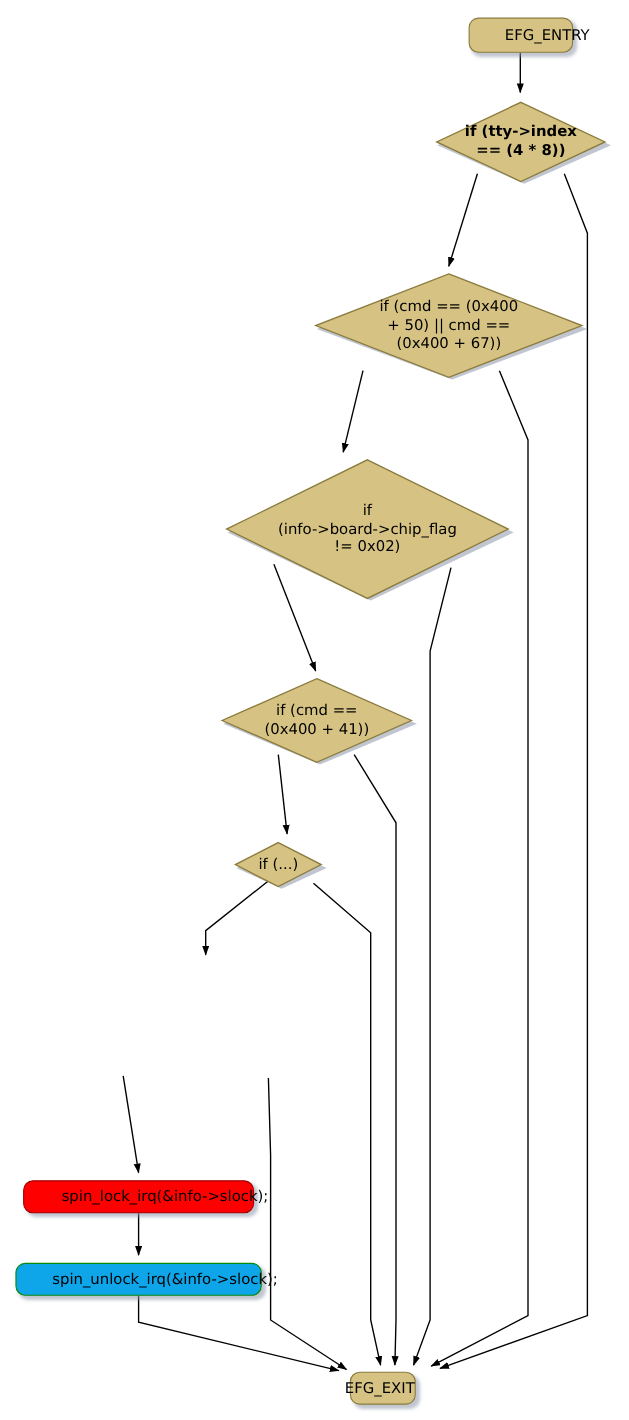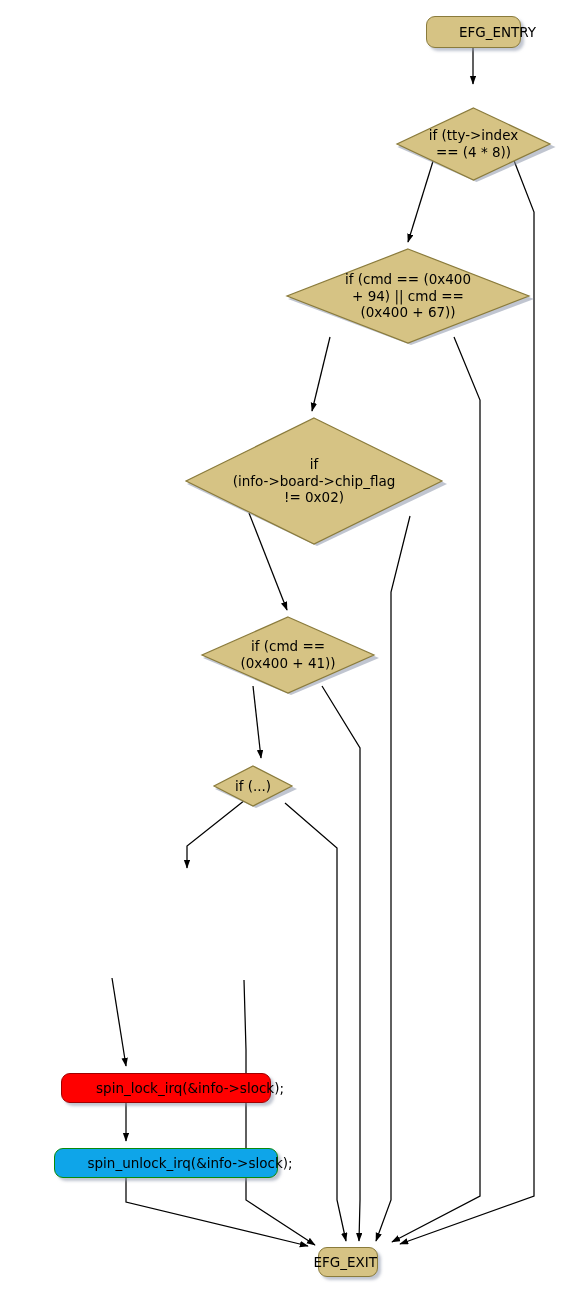--- a/index.html
+++ b/index.html
@@ -55,21 +55,20 @@
     display: flex;
     align-items: center;
     justify-content: center;
     border-radius: 9px;
     border: 1.3px solid #3a3a3a;
     font-size: 13.5px;
     line-height: 1.1;
     white-space: nowrap;
     color: #000000;
     box-shadow: 3px 3px 3px rgba(140,150,170,0.55);
-    margin-left: 40px;
   }
   .action.red {
     background: #ff0000;
     border-color: #a00000;
   }
   .action.green {
     background: #0ea5e9;
     border-color: #0a8a0a;
   }
   
@@ -143,40 +142,40 @@
       <path d="M126,1178 L126,1202 L308,1246" marker-end="url(#arrowhead)"></path>
     </g>
   </svg>
 
   <div id="node-layer">
 
     <div class="node terminal" style="left:426px;top:16px;width:95px;height:32px;">
       <span>EFG_ENTRY</span>
     </div>
 
-    <div class="node diamond" style="left:395px;top:107px;width:157px;height:74px;">
+    <div class="node diamond" style="left:395px;top:92px;width:157px;height:74px;font-weight:bold;">
       <svg width="157" height="74" viewBox="0 0 157 74" xmlns="http://www.w3.org/2000/svg">
         <polygon points="81.5,5 160.5,40 81.5,75 2.5,40" fill="#8c96aa" opacity="0.55"></polygon>
         <polygon points="78.5,1 155,37 78.5,73 2,37" fill="#d6c384" stroke="#8a7b3c" stroke-width="1.2"></polygon>
       </svg>
       <div class="dlabel">if (tty-&gt;index
 == (4 * 8))</div>
     </div>
 
     <div class="node diamond" style="left:285px;top:248px;width:246px;height:96px;">
       <svg width="246" height="96" viewBox="0 0 246 96" xmlns="http://www.w3.org/2000/svg">
         <polygon points="126,5 249,51 126,97 3,51" fill="#8c96aa" opacity="0.55"></polygon>
         <polygon points="123,1 244,48 123,95 2,48" fill="#d6c384" stroke="#8a7b3c" stroke-width="1.2"></polygon>
       </svg>
       <div class="dlabel">if (cmd == (0x400
-+ 94) || cmd ==
++ 50) || cmd ==
 (0x400 + 67))</div>
     </div>
 
-    <div class="node diamond" style="left:184px;top:417px;width:260px;height:128px;">
+    <div class="node diamond" style="left:204px;top:417px;width:260px;height:128px;">
       <svg width="260" height="128" viewBox="0 0 260 128" xmlns="http://www.w3.org/2000/svg">
         <polygon points="133,5 263,67 133,129 3,67" fill="#8c96aa" opacity="0.55"></polygon>
         <polygon points="130,1 258,64 130,127 2,64" fill="#d6c384" stroke="#8a7b3c" stroke-width="1.2"></polygon>
       </svg>
       <div class="dlabel">if
 (info-&gt;board-&gt;chip_flag
 != 0x02)</div>
     </div>
 
     <div class="node diamond" style="left:200px;top:616px;width:176px;height:78px;">

